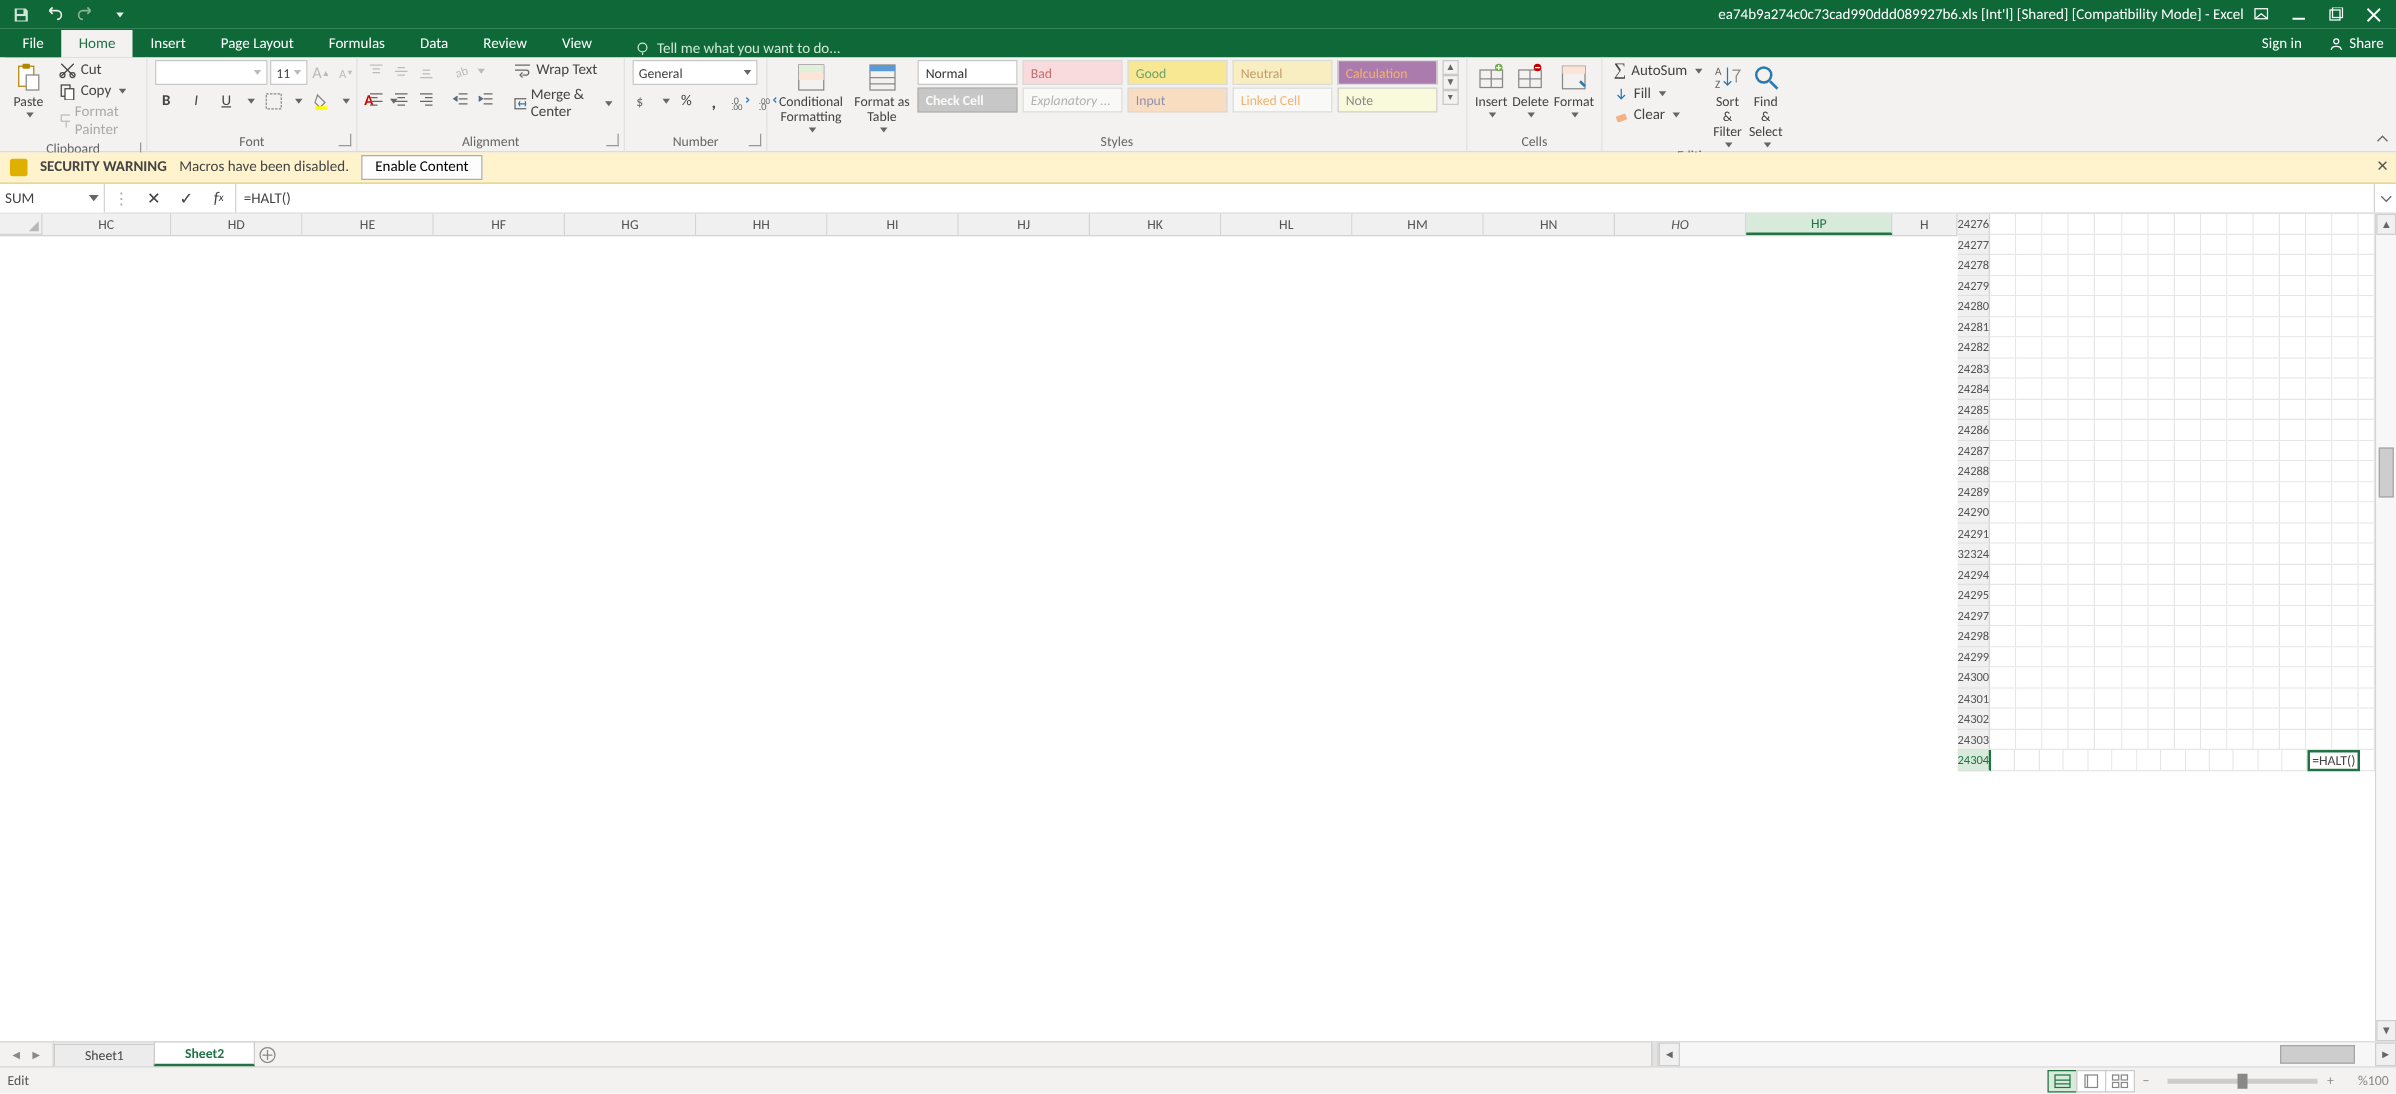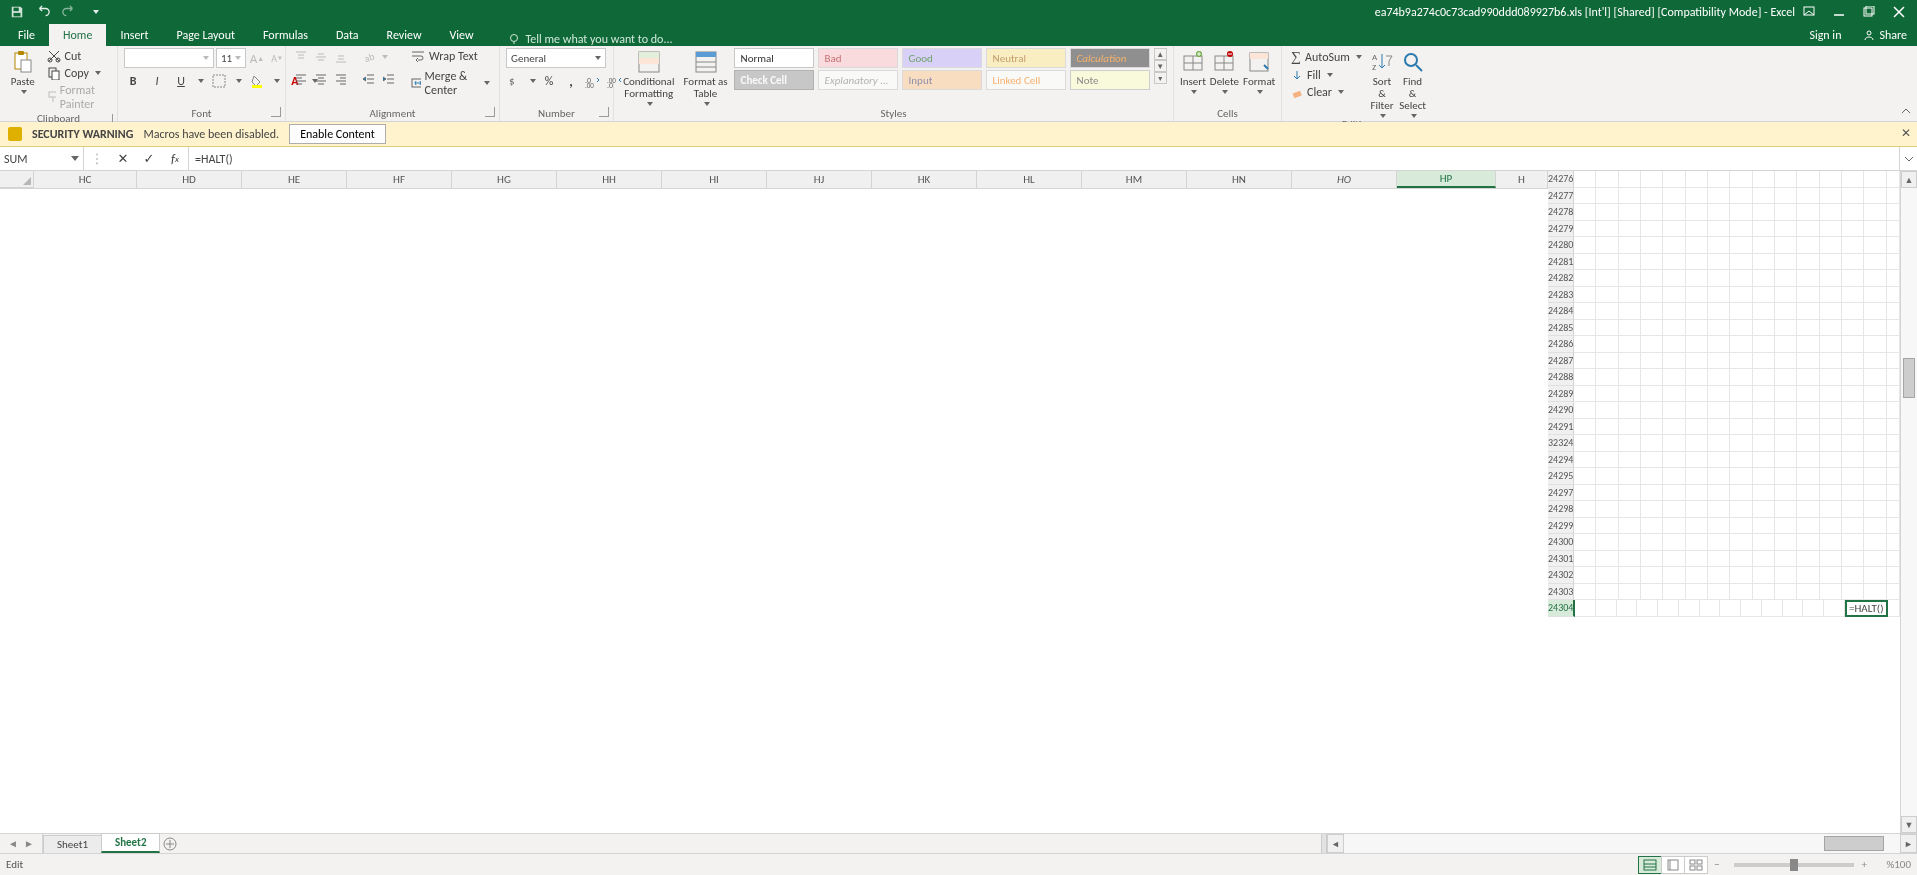--- a/index.html
+++ b/index.html
@@ -45,23 +45,23 @@
 .square-btn { width:18px; height:18px; display:flex; align-items:center; justify-content:center; border-radius:2px; }
 
 
 .num-fmt { width:100px; height:20px; border:1px solid #c8c8c8; background:#fff; display:flex; align-items:center; padding:0 4px; font-size:11px; justify-content:space-between; }
 
 
 .styles-gallery { display:flex; gap:4px; }
 .style-cell { width:80px; height:20px; border:1px solid #c8c8c8; display:flex; align-items:center; padding:0 6px; font-size:11px; }
 .style-normal { background:#fff; color:#333; }
 .style-bad { background:#ffc7ce; color:#9c0006; }
-.style-good { background:#c4b5fd; color:#006100; }
+.style-good { background:#fde047; color:#006100; }
 .style-neutral { background:#ffeb9c; color:#9c5700; }
-.style-calc { background:#404040; color:#fa7d00; font-style:italic; }
+.style-calc { background:#701a75; color:#fa7d00; }
 .style-check { background:#a5a5a5; color:#fff; font-weight:bold; border:1px solid #7f7f7f; }
 .style-explan { background:#fff; color:#7f7f7f; font-style:italic; }
 .style-input { background:#ffcc99; color:#3f3f76; }
 .style-linked { background:#fff; color:#fa7d00; }
 .style-note { background:#ffffcc; color:#333; border:1px solid #b2b2b2; }
 .style-cell.dis { opacity:.55; }
 .styles-scroll { width:14px; display:flex; flex-direction:column; }
 .styles-scroll div { flex:1; border:1px solid #c8c8c8; display:flex; align-items:center; justify-content:center; font-size:8px; color:#666; }
 
 
@@ -99,21 +99,21 @@
 .vscroll { width:17px; background:#f0f0f0; border-left:1px solid #d4d4d4; display:flex; flex-direction:column; }
 .vscroll .arrow { height:17px; border:1px solid #cecece; background:#f0f0f0; display:flex; align-items:center; justify-content:center; font-size:9px; color:#666; }
 .vscroll .track { flex:1; position:relative; background:#f7f7f7; }
 .vscroll .thumb { position:absolute; left:2px; right:2px; background:#cdcdcd; border:1px solid #a5a5a5; }
 
 
 .sheet-row { height:20px; background:#f3f2f1; border-top:1px solid #d4d4d4; display:flex; align-items:stretch; font-size:11px; }
 .sheet-nav { display:flex; align-items:center; gap:2px; padding:0 6px; border-right:1px solid #d4d4d4; }
 .sheet-nav .nav-btn { width:14px; height:14px; display:flex; align-items:center; justify-content:center; color:#888; font-size:10px; }
 .sheet-tabs { display:flex; align-items:flex-end; }
-.sheet-tab { padding:2px 13px; border:1px solid #ccc; border-bottom:none; background:#ececec; color:#444; margin-right:-1px;text-align:right; }
+.sheet-tab { padding:2px 24px; border:1px solid #ccc; border-bottom:none; background:#ececec; color:#444; margin-right:-1px;text-align:right; }
 .sheet-tab.active { background:#fff; color:#217346; border-bottom:2px solid #217346; font-weight:600; }
 .sheet-add { width:22px; display:flex; align-items:center; justify-content:center; color:#666; }
 .sheet-spacer { flex:1; }
 .sheet-split { width:6px; border-left:1px solid #ccc; border-right:1px solid #ccc; background:#e2e2e2; }
 .hscroll { width:590px; display:flex; align-items:stretch; }
 .hscroll .arrow { width:17px; border:1px solid #cecece; background:#f0f0f0; display:flex; align-items:center; justify-content:center; font-size:9px; color:#666; }
 .hscroll .htrack { flex:1; background:#f7f7f7; position:relative; }
 .hscroll .hthumb { position:absolute; top:2px; bottom:2px; background:#cdcdcd; border:1px solid #a5a5a5; }
 
 
@@ -638,21 +638,21 @@
         <div class="col-h" style="width: 105px;">HF</div>
         <div class="col-h" style="width: 105px;">HG</div>
         <div class="col-h" style="width: 105px;">HH</div>
         <div class="col-h" style="width: 105px;">HI</div>
         <div class="col-h" style="width: 105px;">HJ</div>
         <div class="col-h" style="width: 105px;">HK</div>
         <div class="col-h" style="width: 105px;">HL</div>
         <div class="col-h" style="width: 105px;">HM</div>
         <div class="col-h" style="width: 105px;">HN</div>
         <div class="col-h" style="width: 105px; font-style: italic;">HO</div>
-        <div class="col-h active" style="width: 99px;">HP</div>
+        <div class="col-h active" style="width: 117px;">HP</div>
         <div class="col-h" style="width: 52px;">H</div>
       </div>
     <div class="rows-wrap" id="rows-wrap">
         <div class="grid-row">
           <div class="row-h">24276</div>
           <div class="cell" style="width: 103px;"></div>
           <div class="cell" style="width: 105px;"></div>
           <div class="cell" style="width: 105px;"></div>
           <div class="cell" style="width: 105px;"></div>
           <div class="cell" style="width: 105px;"></div>

